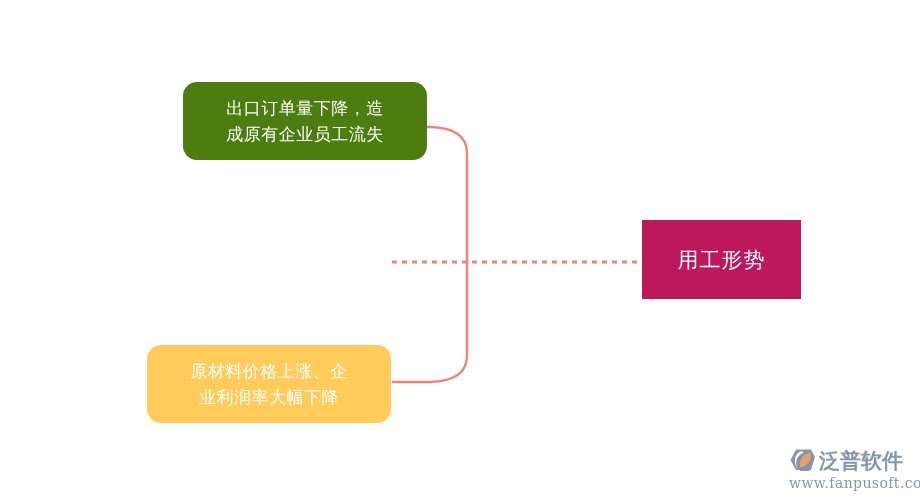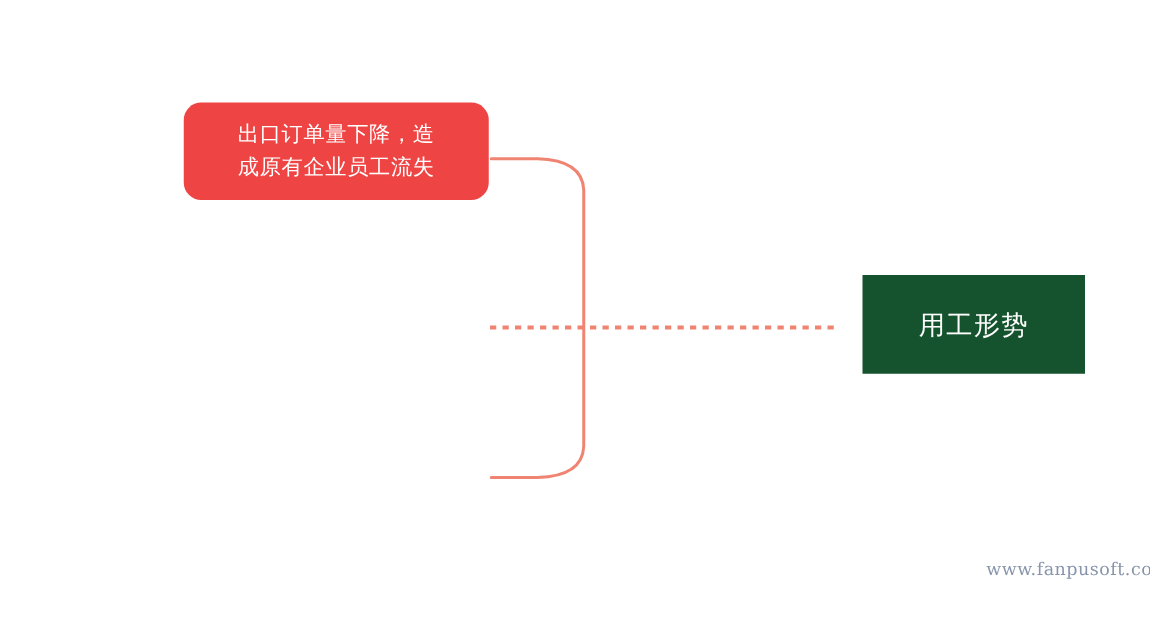--- a/index.html
+++ b/index.html
@@ -33,30 +33,30 @@
     width: 244px;
     height: 78px;
     left: 147px;
     border-radius: 14px;
     font-size: 17px;
     line-height: 26px;
     padding: 0 16px;
     letter-spacing: 0.5px;
   }
 
-  #cause-0 { top: 82px;  background: #ef4444; }
+  #cause-0 { top: 82px;  background: #4d7c0f; margin-left: 36px; }
   #cause-1 { top: 208px; background: #40DCBC; }
   #cause-2 { top: 345px; background: #FFCC5C; }
 
   #result-node {
-    left: 690px;
+    left: 642px;
     top: 220px;
-    width: 178px;
+    width: 159px;
     height: 79px;
-    background: #14532d;
+    background: #be185d;
     border-radius: 0;
     font-size: 21px;
     line-height: 30px;
     letter-spacing: 1px;
   }
 
   .node-label {
     display: block;
     white-space: pre-line;
   }
@@ -120,22 +120,35 @@
 
     <line x1="392" y1="262" x2="670" y2="262" stroke="#F08472" stroke-width="3.2" stroke-dasharray="5 5" stroke-linecap="butt"></line>
   </svg>
 
   <div class="node cause" id="cause-0">
     <span class="node-label">出口订单量下降，造
 成原有企业员工流失</span>
   </div>
 
 
+  <div class="node cause" id="cause-2">
+    <span class="node-label">原材料价格上涨、企
+业利润率大幅下降</span>
+  </div>
 
   <div class="node" id="result-node">
     <span class="node-label">用工形势</span>
   </div>
 
   <div id="logo">
+    <div id="logo-top">
+      <svg id="logo-mark" viewBox="0 0 54 52">
+        <path d="M14 3 L44 3 L52 18 L44 44 L14 44 L3 24 Z" fill="#8795AC"></path>
+        <path d="M24 6 C10 12 8 30 18 42 C10 28 16 14 30 9 Z" fill="#ffffff"></path>
+        <path d="M44 10 C28 10 20 22 22 38 C34 38 44 28 44 10 Z" fill="#E8A06A"></path>
+        <path d="M20 40 L44 40 L40 46 L22 46 Z" fill="#8795AC"></path>
+      </svg>
+      <span id="logo-wordmark">泛普软件</span>
+    </div>
     <div id="logo-url">www.fanpusoft.com</div>
   </div>
 
 </div>
 
 </body></html>

